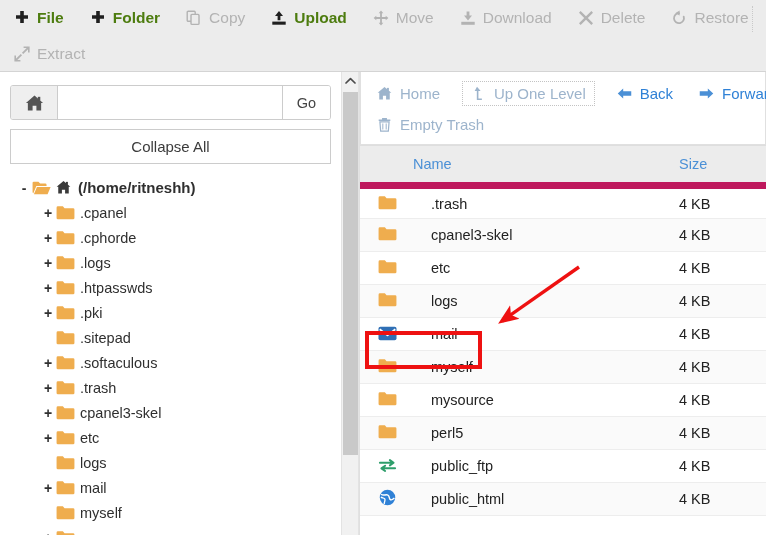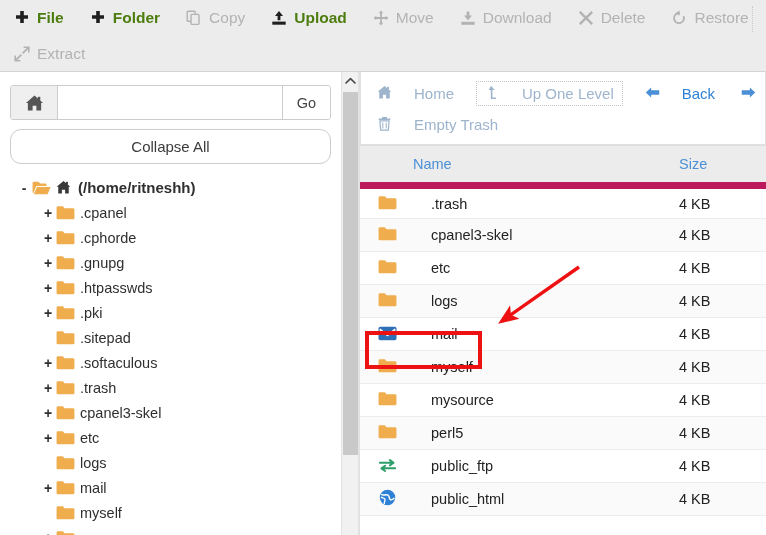--- a/index.html
+++ b/index.html
@@ -89,21 +89,21 @@
     border-left: 1px solid #ccc;
     display: flex; align-items: center; justify-content: center;
     font-size: 14.5px; color: #444;
     cursor: pointer;
     background: #fff;
   }
   .collapse-btn {
     margin: 9px 10px 0 10px;
     height: 33px;
     border: 1px solid #ccc;
-    border-radius: 11px;
+    border-radius: 0;
     display: flex; align-items: center; justify-content: center;
     font-size: 15px; color: #3b3b3b;
     background: #fff;
     cursor: pointer;
   }
   .tree {
     margin-top: 11px;
     padding-left: 0;
   }
   .tree-node {
@@ -163,21 +163,21 @@
   }
   .nav-bar {
     border: 1px solid #e0e0e0;
     border-top: none;
     background: #fff;
     padding: 6px 0 4px 0;
     box-sizing: border-box;
   }
   .nav-row { display: flex; align-items: center; height: 31px; padding-left: 12px; }
   .nav-btn {
-    display: inline-flex; align-items: flex-start; gap: 22px;
+    display: inline-flex; align-items: center; gap: 8px;
     font-size: 15px; color: #9db4cc;
     margin-right: 18px; white-space: nowrap;
     padding: 3px 4px;
     cursor: pointer;
   }
   .nav-btn.active { color: #2f81d6; }
   .nav-btn.dotted { border: 1px dotted #c3c3c3; padding: 3px 8px; }
   .nav-btn .gi { display: inline-flex; align-items: center; justify-content: center; width: 15px; height: 15px; }
 
   
@@ -375,21 +375,21 @@
           </span>
           <span class="tlabel">.cphorde</span>
         </div>
         <div class="tree-node child">
           <span class="tw">+</span>
           <span class="tico">
             <svg width="19" height="16" viewBox="0 0 20 16">
               <path d="M0.6 2.4 a1.4 1.4 0 0 1 1.4-1.4 H7.2 L9 3 H18 a1.4 1.4 0 0 1 1.4 1.4 V13.2 a1.4 1.4 0 0 1 -1.4 1.4 H2 a1.4 1.4 0 0 1 -1.4 -1.4 Z" fill="#efad4e"></path>
             </svg>
           </span>
-          <span class="tlabel">.gnupg</span>
+          <span class="tlabel">.logs</span>
         </div>
         <div class="tree-node child">
           <span class="tw">+</span>
           <span class="tico">
             <svg width="19" height="16" viewBox="0 0 20 16">
               <path d="M0.6 2.4 a1.4 1.4 0 0 1 1.4-1.4 H7.2 L9 3 H18 a1.4 1.4 0 0 1 1.4 1.4 V13.2 a1.4 1.4 0 0 1 -1.4 1.4 H2 a1.4 1.4 0 0 1 -1.4 -1.4 Z" fill="#efad4e"></path>
             </svg>
           </span>
           <span class="tlabel">.htpasswds</span>
         </div>

